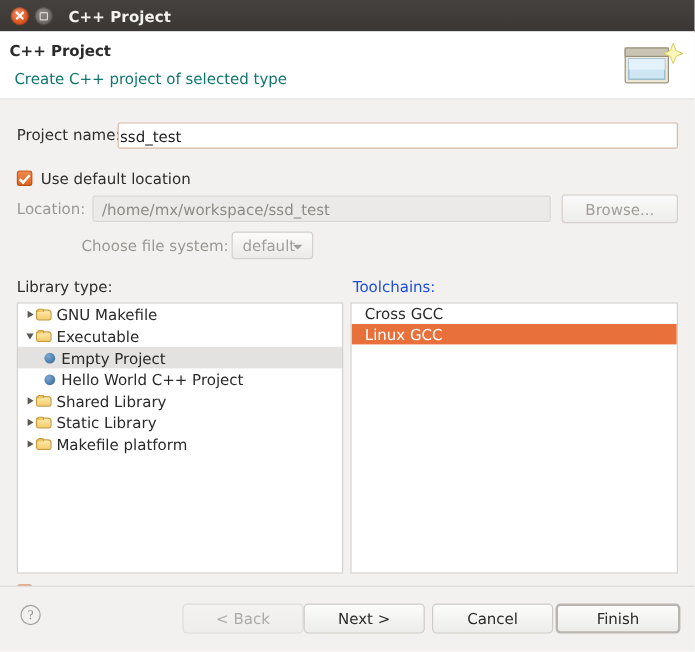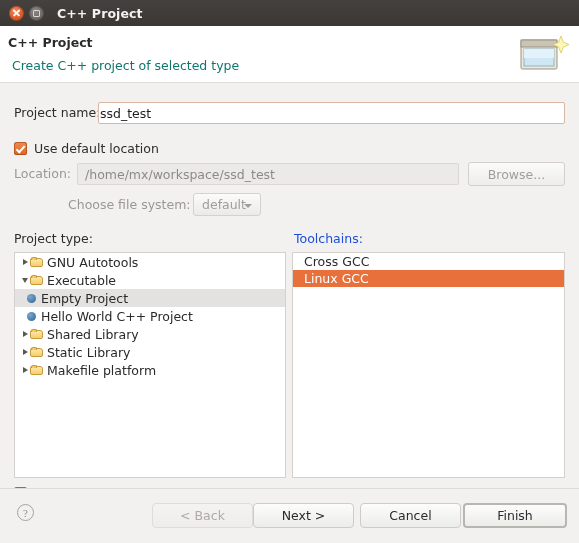--- a/index.html
+++ b/index.html
@@ -275,21 +275,21 @@
     display: flex;
     align-items: center;
     padding-left: 5px;
     font-size: 12.5px;
     color: #2a2a2a;
     white-space: nowrap;
   }
   .tree-row.selected {
     background: #e4e2e0;
   }
-  .tree-row.child { padding-left: 12px; }
+  .tree-row.child { padding-left: 22px; }
   .twisty {
     width: 10px;
     flex: none;
     display: flex;
     align-items: center;
     justify-content: center;
   }
   .twisty i {
     display: block;
     width: 0; height: 0;
@@ -464,30 +464,30 @@
     </div>
 
     <div class="row-fs">
       <div class="lbl-fs">Choose file system:</div>
       <div class="sel-fs">
         <div class="val">default</div>
         <div class="arrow"></div>
       </div>
     </div>
 
-    <div class="lbl-ptype">Project type:</div>
+    <div class="lbl-ptype">Library type:</div>
     <div class="lbl-tool">Toolchains:</div>
 
     <div class="list-box list-ptype" id="ptype-list">
         <div class="tree-row">
           <span class="twisty">
             <i></i>
           </span>
           <span class="folder"></span>
-          <span>GNU Autotools</span>
+          <span>GNU Makefile</span>
         </div>
         <div class="tree-row">
           <span class="twisty open">
             <i></i>
           </span>
           <span class="folder"></span>
           <span>Executable</span>
         </div>
         <div class="tree-row child selected">
           <span class="bullet"></span>

